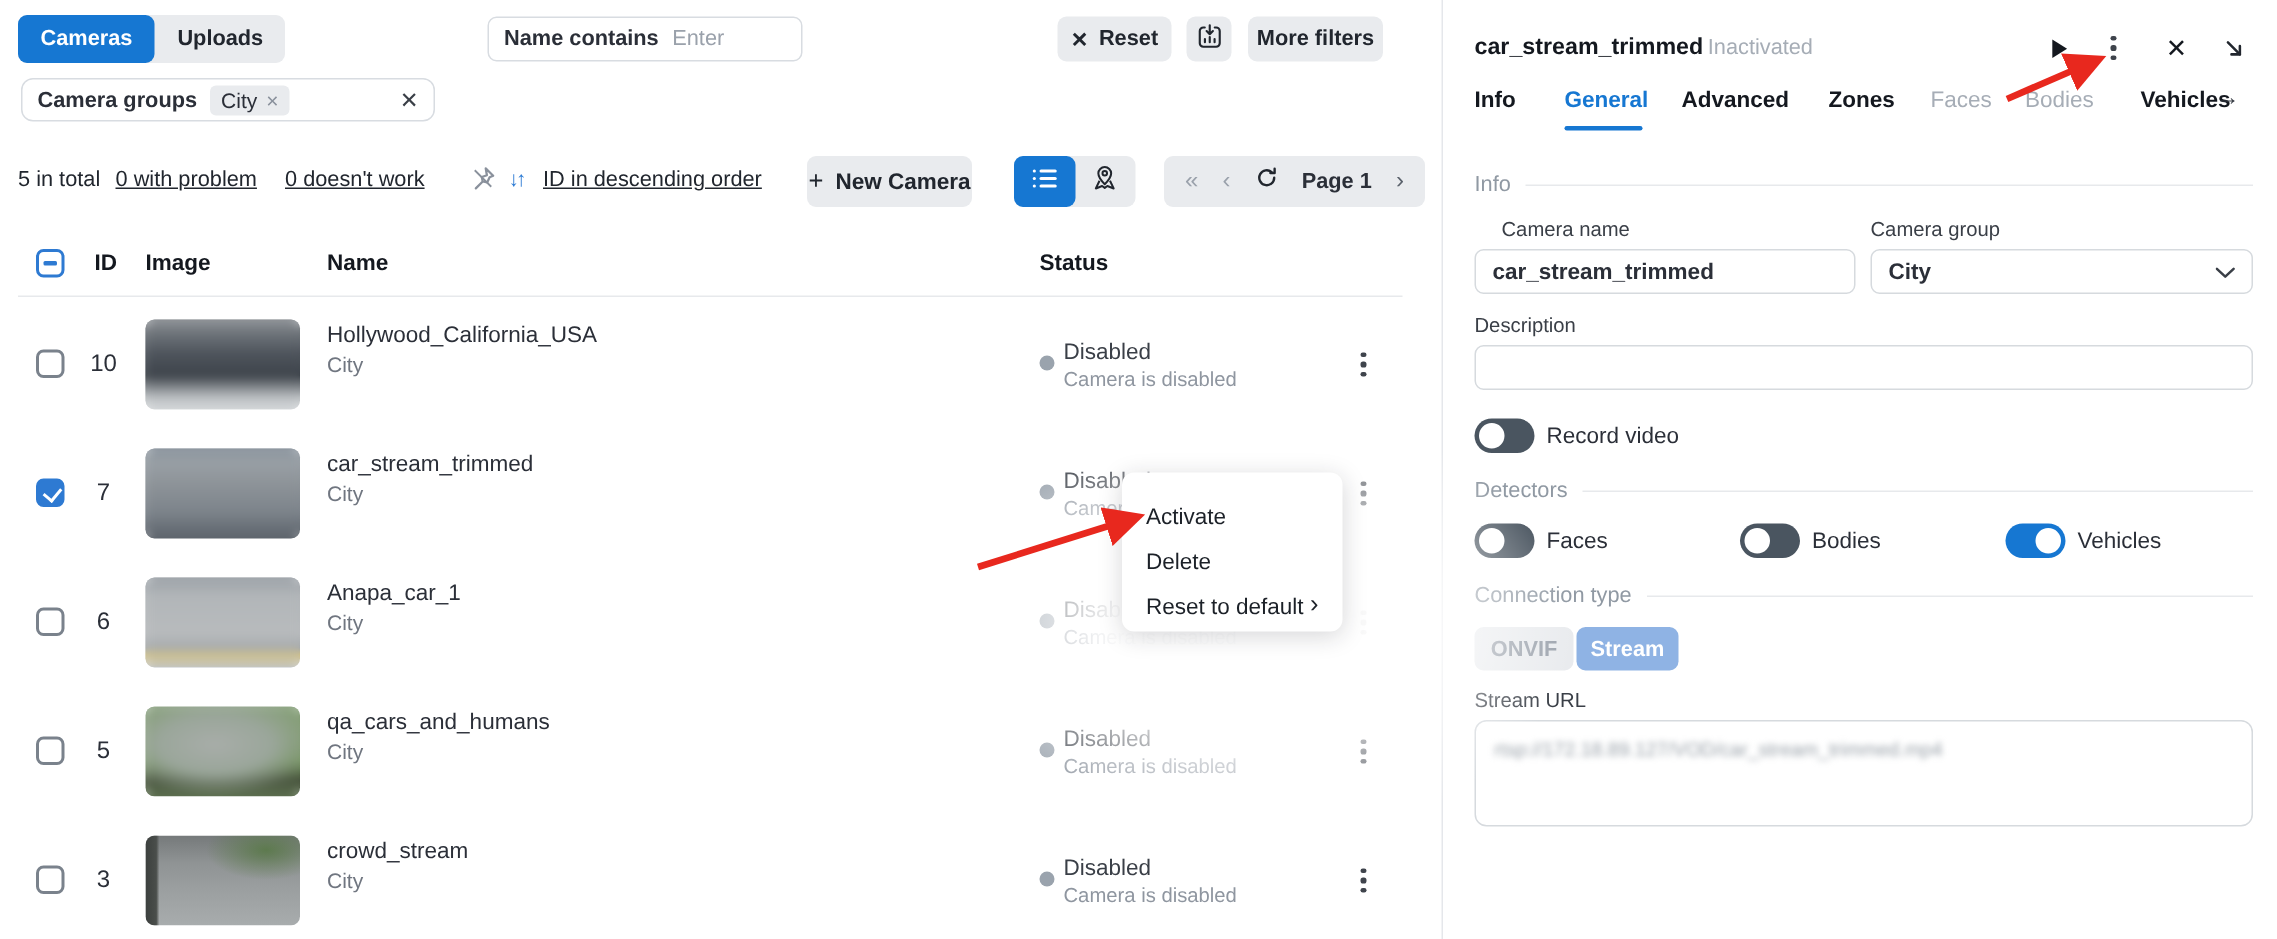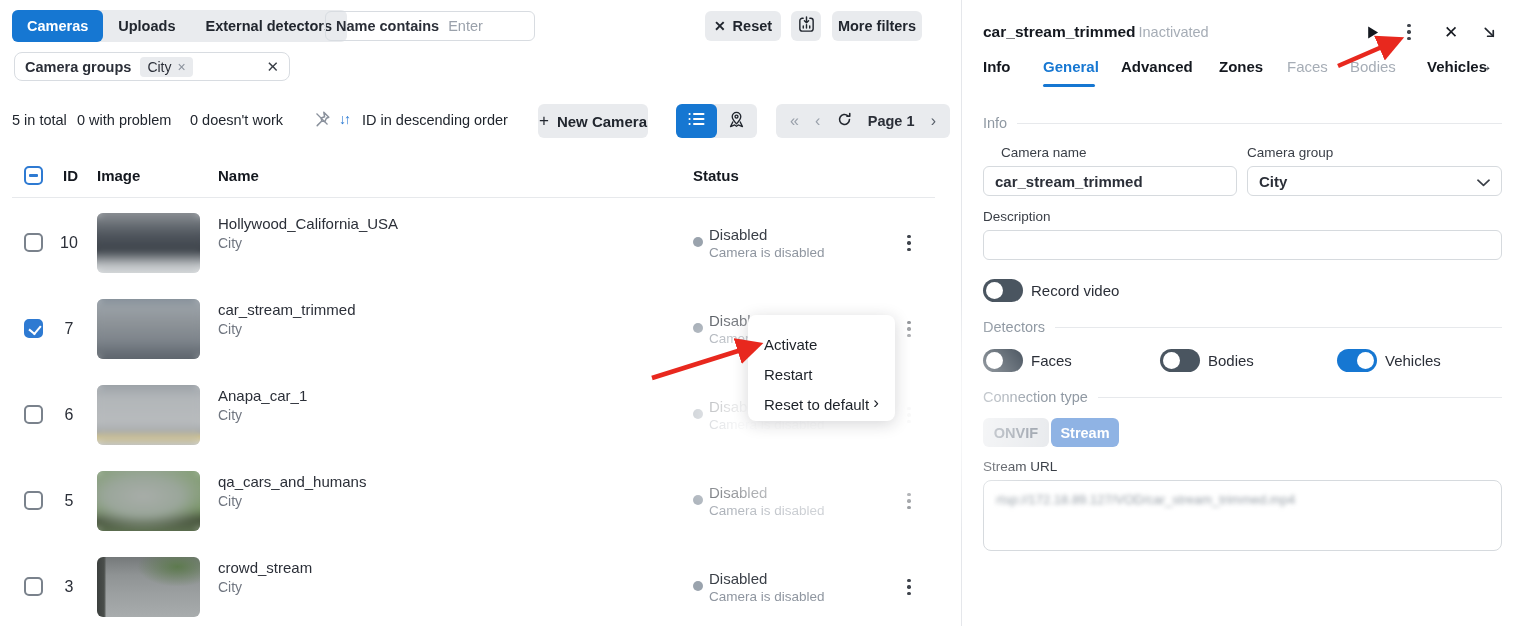--- a/index.html
+++ b/index.html
@@ -1,20 +1,20 @@
 <!DOCTYPE html>
 <html><head>
 <meta charset="utf-8">
 <style>
   * { margin:0; padding:0; box-sizing:border-box; }
   html,body { width:1518px; height:626px; }
   body { font-family:"Liberation Sans", sans-serif; background:#fff; color:#2b2f38; position:relative; overflow:hidden; }
   .abs { position:absolute; }
   .btn { background:#e9ebee; border-radius:6px; display:inline-flex; align-items:center; justify-content:center; font-size:14.5px; font-weight:600; color:#21262e; cursor:pointer; }
-  .link { color:#2c7bd4; font-size:14.5px; cursor:pointer; }
+  .link { color:#2c7bd4; font-size:14.5px; cursor:pointer;text-decoration:underline; }
 
   
   .segtabs { left:12px; top:10px; height:32px; background:#e9ebee; border-radius:6px; display:flex; align-items:center; font-size:14.5px; font-weight:600; }
   .seg { padding:0 15px; line-height:32px; border-radius:6px; cursor:pointer; color:#21262e; }
   .seg.active { background:#1677d2; color:#fff; }
 
   .namefilter { left:325px; top:11px; width:210px; height:30px; border:1px solid #d8dce1; border-radius:6px; display:flex; align-items:center; padding:0 10px; gap:9px; cursor:text; }
   .namefilter .lbl { font-weight:700; font-size:14.5px; }
   .namefilter .ph { color:#9aa1ab; font-size:14.5px; }
 
@@ -105,21 +105,20 @@
 
   .urlbox { left:983px; top:480px; width:519px; height:71px; border:1px solid #d6dade; border-radius:8px; padding:11px 12px; }
   .urltext { font-size:13px; color:#98a0a8; filter:blur(2.2px); }
 </style>
 </head>
 <body>
 
 <div class="abs segtabs">
   <div class="seg active">Cameras</div>
   <div class="seg">Uploads</div>
-  <div class="seg">External detectors</div>
 </div>
 
 <div class="abs namefilter">
   <span class="lbl">Name contains</span>
   <span class="ph">Enter</span>
 </div>
 
 <div class="abs btn" style="left:705px;top:11px;width:76px;height:30px;gap:7px;">
   <span style="font-size:14px;">✕</span>
   <span>Reset</span>
@@ -311,21 +310,21 @@
       <i></i>
     </div>
 </div>
 
 <div class="abs glow"></div>
 <div class="abs menu">
   <div class="mi">
       <span>Activate</span>
     </div>
   <div class="mi">
-      <span>Restart</span>
+      <span>Delete</span>
     </div>
   <div class="mi">
     <span>Reset to default</span>
     <span style="font-size:17px;">›</span>
   </div>
 </div>
 
 <svg class="abs arrow-svg" style="left:640px;top:330px;" width="140" height="62">
   <defs>
     <marker id="ah1" markerWidth="7" markerHeight="7" refX="4.5" refY="3" orient="auto">

